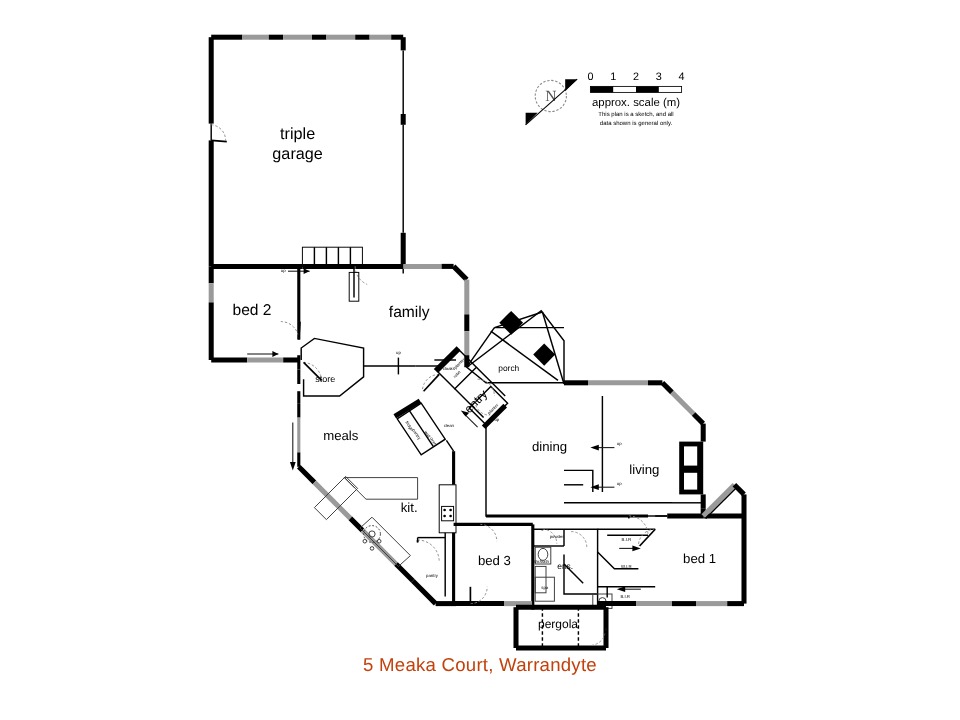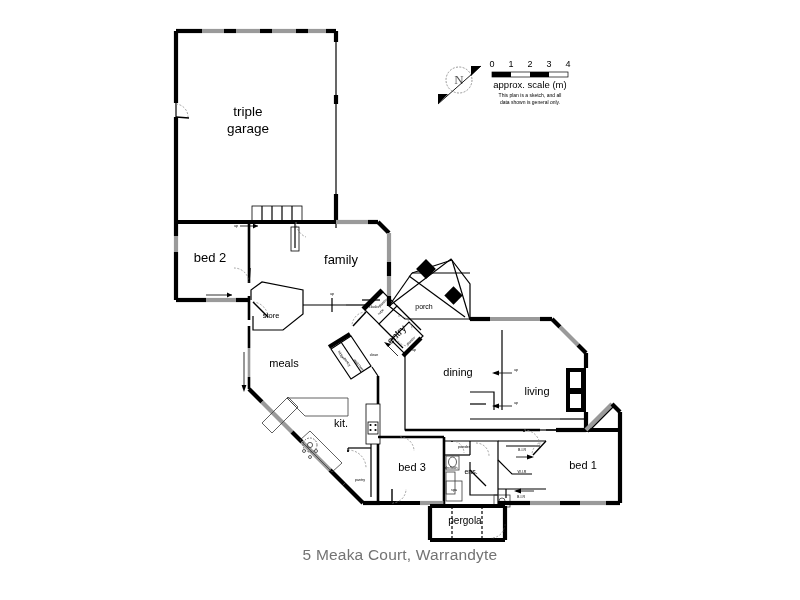--- a/index.html
+++ b/index.html
@@ -87,21 +87,21 @@
     dominant-baseline: middle;
   }
   #plan-title {
     position: absolute;
     left: 0;
     top: 546px;
     width: 800px;
     text-align: center;
     font-family: "Liberation Sans", sans-serif;
     font-size: 15.5px;
-    color: #737373;
+    color: #c2410c;
     letter-spacing: 0.2px;
   }
 </style>
 </head>
 <body>
 
 <div id="plan-root">
   <svg class="plan" viewBox="0 0 800 600">
 
     <g>

